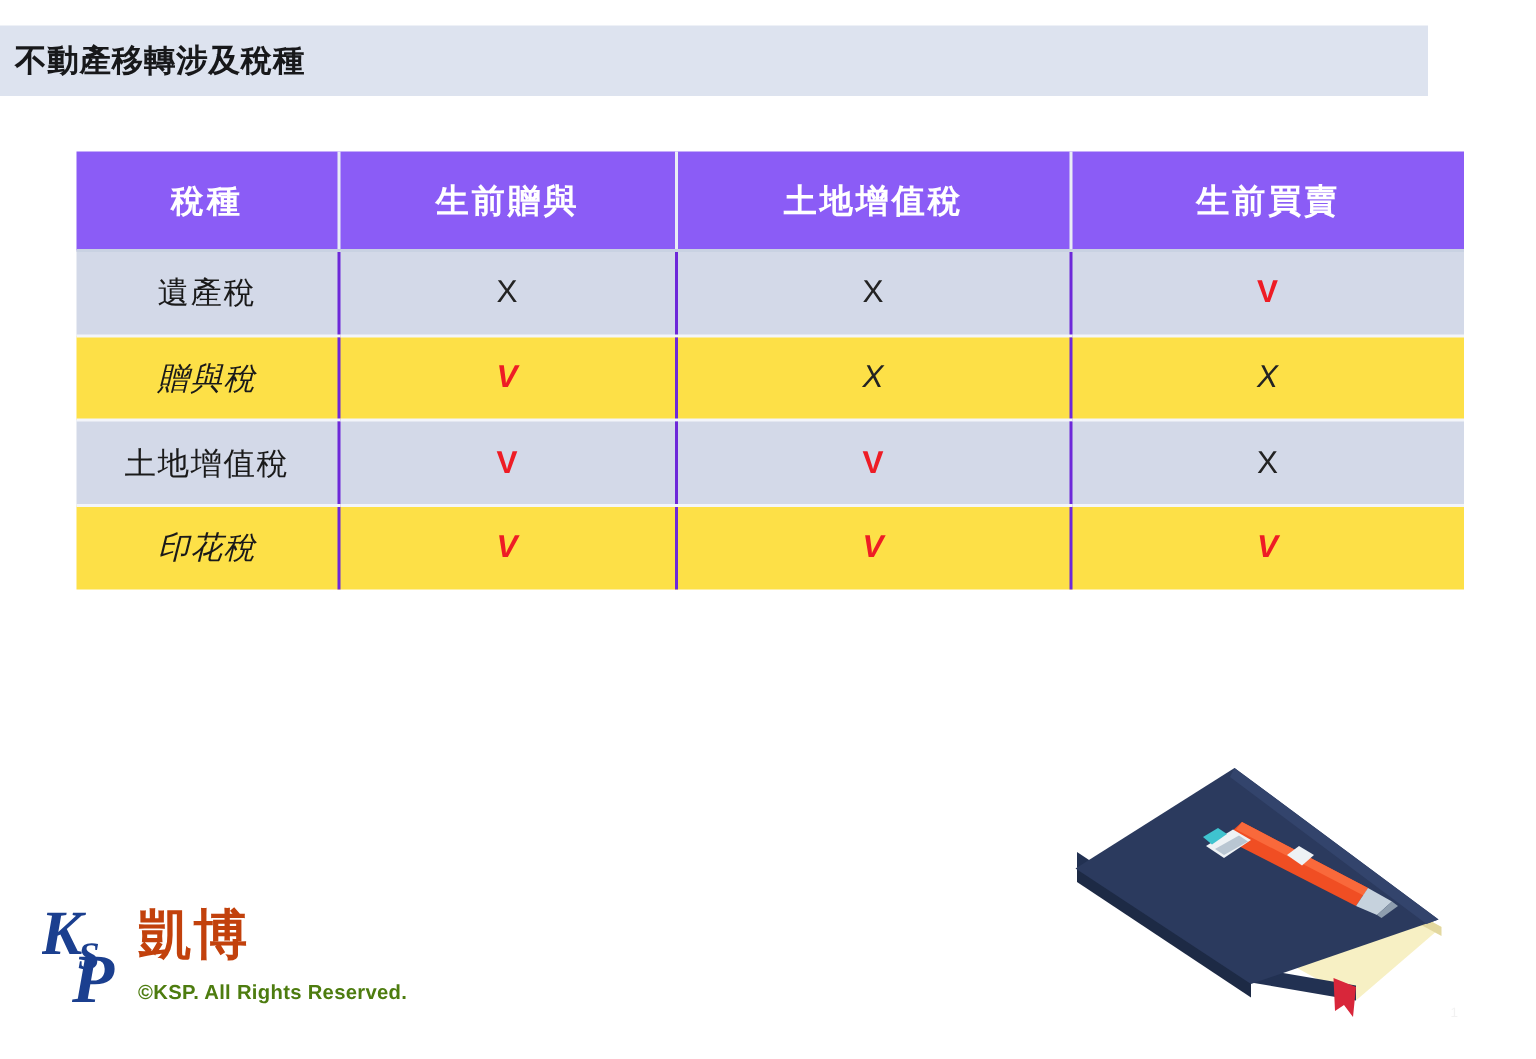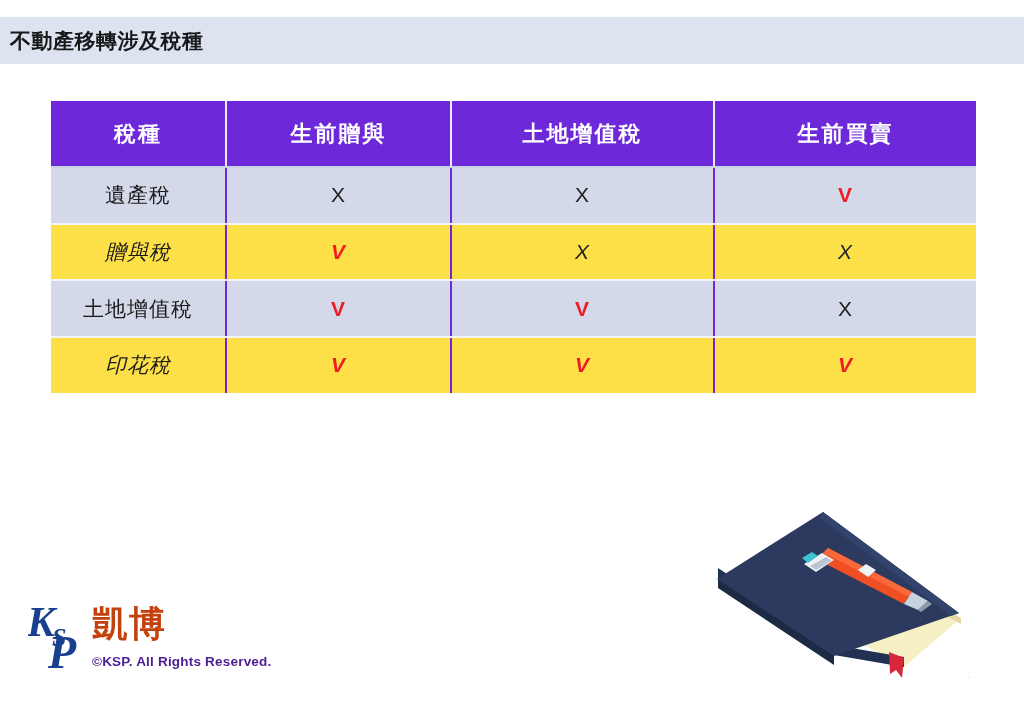--- a/index.html
+++ b/index.html
@@ -20,21 +20,21 @@
     position: absolute;
     inset: 0;
     background: #ffffff;
   }
 
   
   .title-band {
     position: absolute;
     left: 0;
     top: 17px;
-    width: 1024px;
+    width: 952px;
     height: 47px;
     background: #dde3ef;
     display: flex;
     align-items: center;
   }
   .title-text {
     margin-left: 10px;
     font-size: 21px;
     font-weight: bold;
     color: #17181a;
@@ -52,21 +52,21 @@
     border-collapse: collapse;
     table-layout: fixed;
   }
   .tax-table col.c0 { width: 175px; }
   .tax-table col.c1 { width: 225px; }
   .tax-table col.c2 { width: 263px; }
   .tax-table col.c3 { width: 262px; }
 
   .tax-table thead th {
     height: 65px;
-    background: #6d28d9;
+    background: #8b5cf6;
     color: #ffffff;
     font-size: 22px;
     font-weight: bold;
     letter-spacing: 2px;
     text-align: center;
     vertical-align: middle;
     border-right: 2px solid #e9edf5;
     border-bottom: 2px solid #c9d2e2;
     padding: 0;
   }
@@ -134,21 +134,21 @@
     letter-spacing: 1px;
     line-height: 1;
     font-family: "DejaVu Sans", "Liberation Sans", sans-serif;
   }
   .logo-copy {
     position: absolute;
     left: 64px;
     top: 54px;
     font-size: 13.5px;
     font-weight: bold;
-    color: #4c1d95;
+    color: #4d7c0f;
     letter-spacing: 0.2px;
     white-space: nowrap;
   }
 
   .page-marker {
     position: absolute;
     right: 52px;
     bottom: 26px;
     font-size: 9px;
     color: #f2f2f2;

